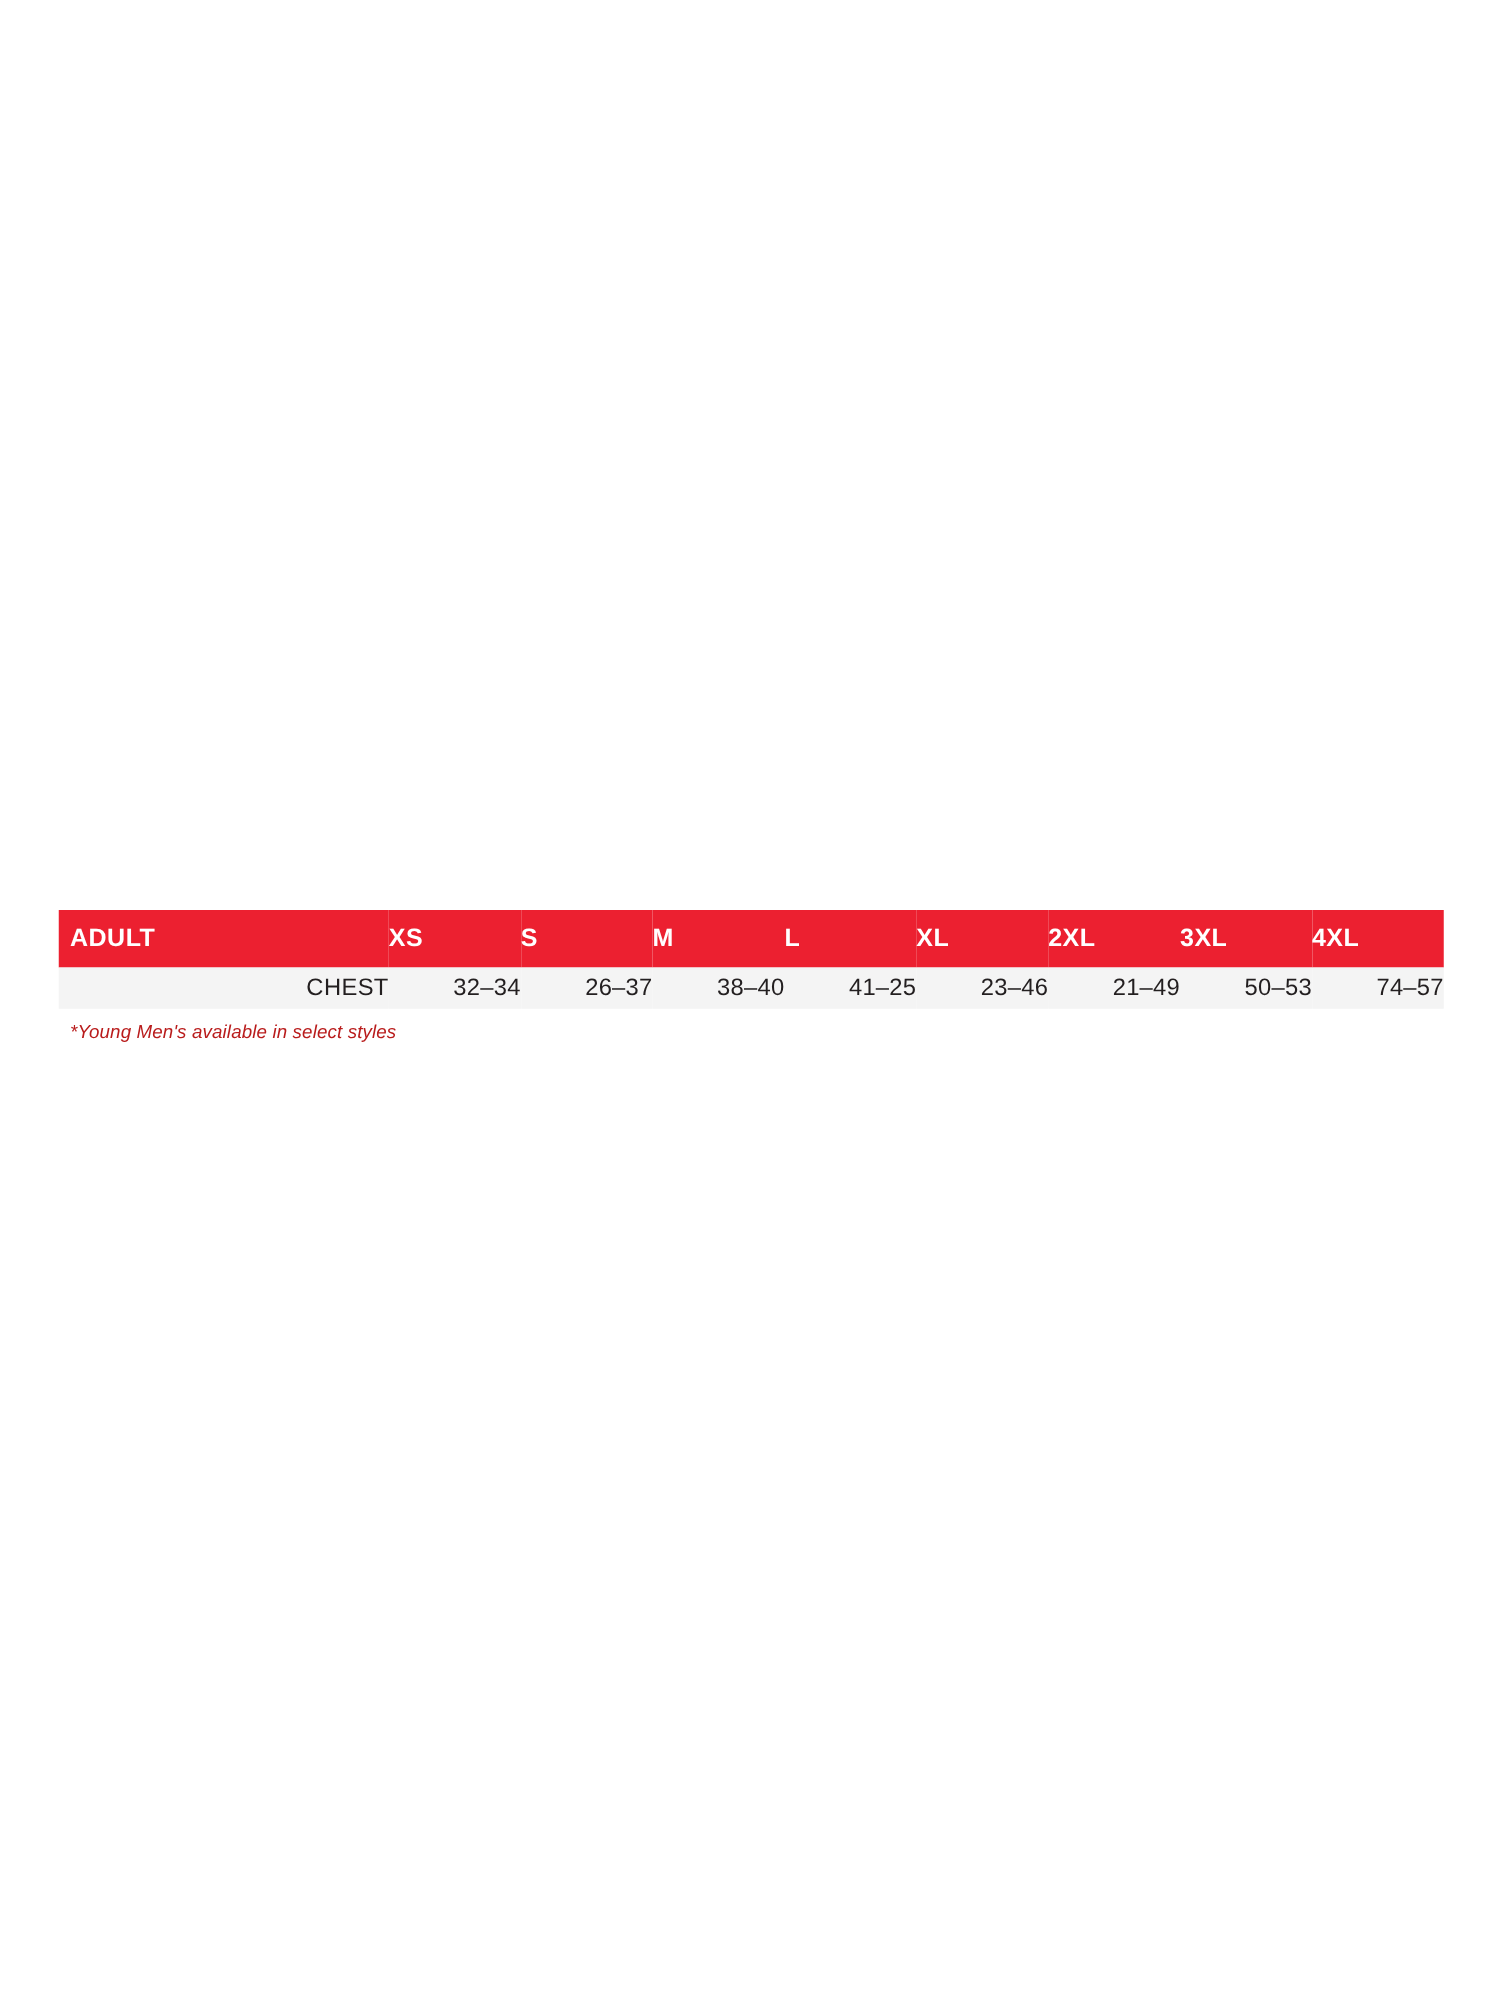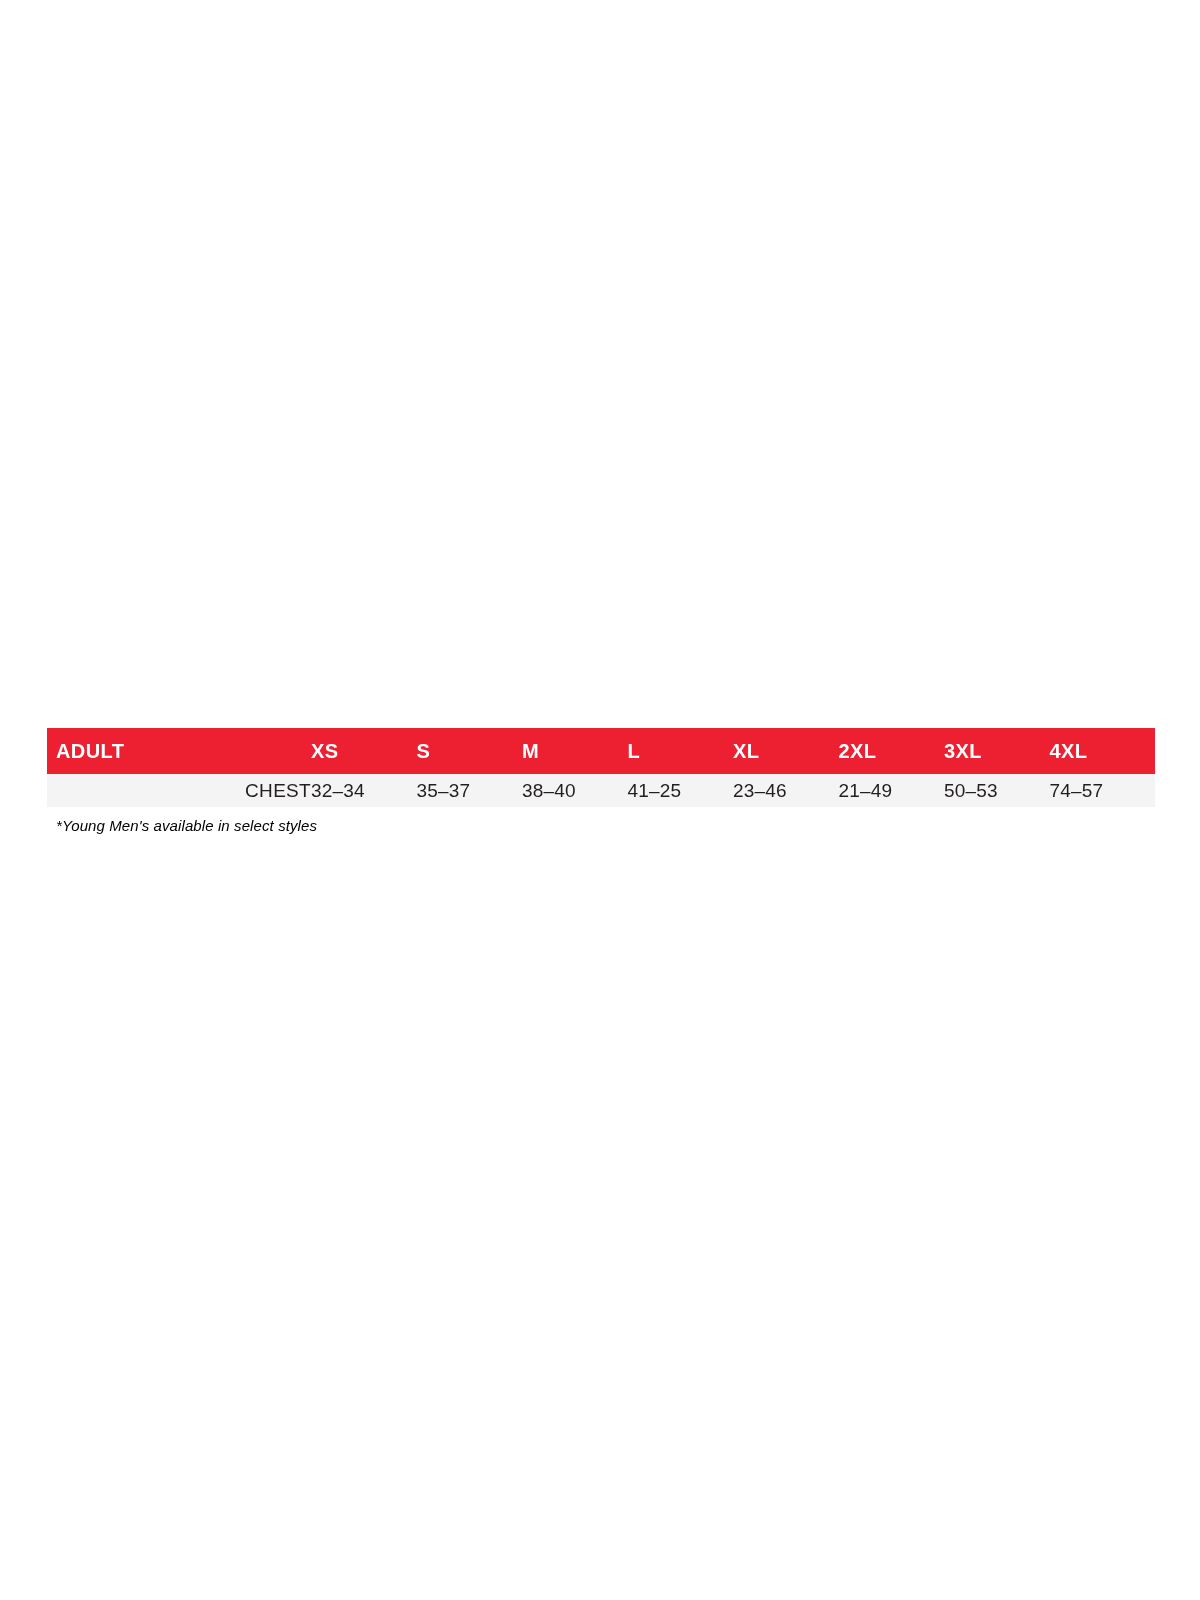--- a/index.html
+++ b/index.html
@@ -71,33 +71,33 @@
     font-size: 19px;
     vertical-align: middle;
     border: 0;
   }
   td.row-label {
     text-align: right;
     padding-left: 9px;
     letter-spacing: 0.3px;
   }
   td.size-val {
-    text-align: left;
+    text-align: right;
     letter-spacing: 0.2px;
     margin-top: 16px;
   }
 
   
   .footnote {
     margin-top: 10px;
     padding-left: 9px;
     font-size: 15px;
     font-style: italic;
     font-weight: normal;
-    color: #000000;
+    color: #b91c1c;
     letter-spacing: 0.1px;
   }
 </style>
 </head>
 <body>
 
 <div class="page">
 
   <div class="chart-block">
 
@@ -112,21 +112,21 @@
           <th class="size-head">XL</th>
           <th class="size-head">2XL</th>
           <th class="size-head">3XL</th>
           <th class="size-head">4XL</th>
         </tr>
       </thead>
       <tbody>
         <tr>
           <td class="row-label">CHEST</td>
           <td class="size-val">32–34</td>
-          <td class="size-val">35–37</td>
+          <td class="size-val">26–37</td>
           <td class="size-val">38–40</td>
           <td class="size-val">41–25</td>
           <td class="size-val">23–46</td>
           <td class="size-val">21–49</td>
           <td class="size-val">50–53</td>
           <td class="size-val">74–57</td>
         </tr>
       </tbody>
     </table>
 

